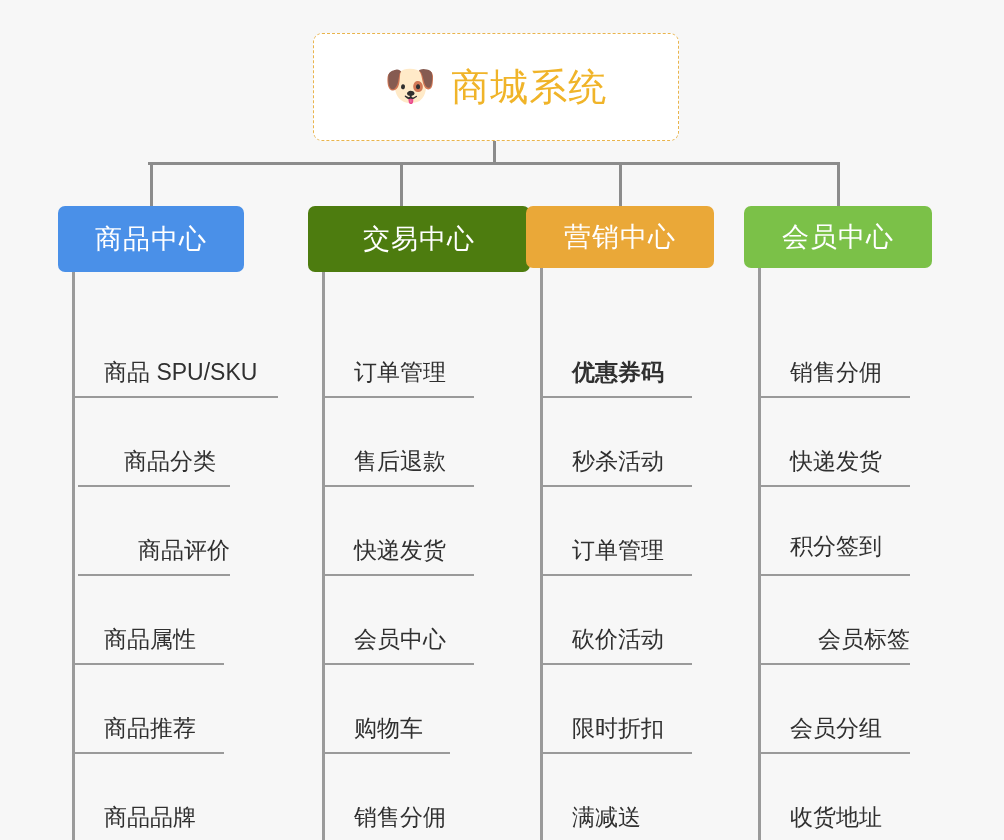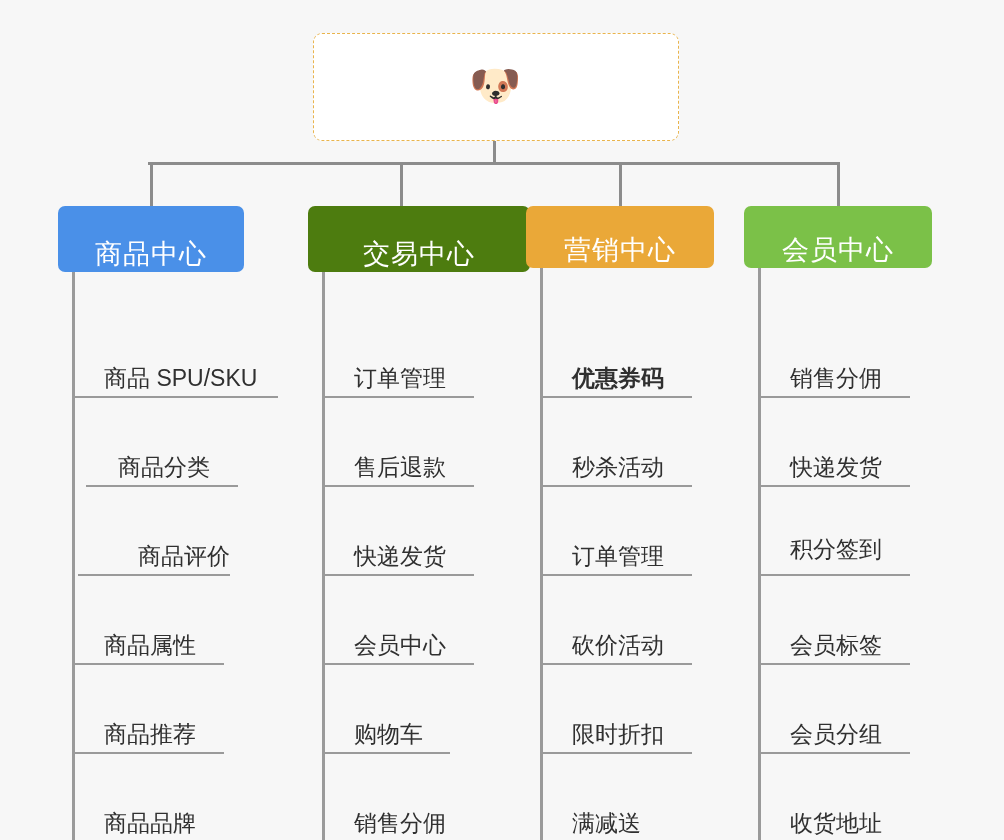--- a/index.html
+++ b/index.html
@@ -70,21 +70,21 @@
     position: absolute;
     top: 206px;
   }
   .cat-box {
     position: absolute;
     left: 0;
     top: 0;
     box-sizing: border-box;
     border-radius: 7px;
     display: flex;
-    align-items: flex-end;
+    align-items: center;
     justify-content: center;
     color: #ffffff;
     font-size: 27px;
     letter-spacing: 1px;
     white-space: nowrap;
   }
 
   
   .trunk {
     position: absolute;
@@ -98,52 +98,53 @@
     border-bottom: 2px solid #9a9a9a;
     display: flex;
     align-items: flex-end;
     height: 46px;
   }
   .leaf-label {
     font-size: 23px;
     color: #303030;
     white-space: nowrap;
     padding-left: 32px;
-    padding-bottom: 6px;
+    padding-bottom: 12px;
     line-height: 1;
   }
 </style>
 </head>
 <body>
 
 <div id="chart">
 
   <div class="root-node">
     <span class="root-emoji">🐶</span>
+    <span class="root-title">商城系统</span>
   </div>
 
   <div id="connectors">
       <div class="conn-stem" style="left: 493px; top: 141px; width: 3px; height: 24px; background: rgb(140, 140, 140);"></div>
       <div class="conn-bus" style="left: 148px; top: 162px; width: 690px; background: rgb(140, 140, 140);"></div>
       <div class="conn-drop" style="left: 150px; top: 162px; height: 44px; background: rgb(140, 140, 140);"></div>
       <div class="conn-drop" style="left: 400px; top: 162px; height: 44px; background: rgb(140, 140, 140);"></div>
       <div class="conn-drop" style="left: 619px; top: 162px; height: 44px; background: rgb(140, 140, 140);"></div>
       <div class="conn-drop" style="left: 837px; top: 162px; height: 44px; background: rgb(140, 140, 140);"></div>
     </div>
 
   <div id="columns">
       <div class="column" style="left: 58px; width: 186px;">
         <div class="cat-box" style="width: 186px; height: 66px; background: rgb(74, 144, 232);">
           <span>商品中心</span>
         </div>
         <div class="trunk" style="left: 14px; top: 66px; height: 571px; background: rgb(154, 154, 154);"></div>
         <div class="leaf" style="left: 14px; top: 146px; width: 206px; border-bottom-color: rgb(154, 154, 154);">
           <span class="leaf-label">商品 SPU/SKU</span>
         </div>
-        <div class="leaf" style="left: 28px; top: 235px; width: 152px; border-bottom-color: rgb(154, 154, 154);">
+        <div class="leaf" style="left: 20px; top: 235px; width: 152px; border-bottom-color: rgb(154, 154, 154); justify-content: center;">
           <span class="leaf-label">商品分类</span>
         </div>
         <div class="leaf" style="left: 20px; top: 324px; width: 152px; border-bottom-color: rgb(154, 154, 154); justify-content: flex-end;">
           <span class="leaf-label">商品评价</span>
         </div>
         <div class="leaf" style="left: 14px; top: 413px; width: 152px; border-bottom-color: rgb(154, 154, 154);">
           <span class="leaf-label">商品属性</span>
         </div>
         <div class="leaf" style="left: 14px; top: 502px; width: 152px; border-bottom-color: rgb(154, 154, 154);">
           <span class="leaf-label">商品推荐</span>
@@ -207,21 +208,21 @@
         <div class="trunk" style="left: 14px; top: 62px; height: 575px; background: rgb(154, 154, 154);"></div>
         <div class="leaf" style="left: 14px; top: 146px; width: 152px; border-bottom-color: rgb(154, 154, 154);">
           <span class="leaf-label">销售分佣</span>
         </div>
         <div class="leaf" style="left: 14px; top: 235px; width: 152px; border-bottom-color: rgb(154, 154, 154);">
           <span class="leaf-label">快递发货</span>
         </div>
         <div class="leaf" style="left: 14px; top: 324px; width: 152px; border-bottom-color: rgb(154, 154, 154); align-items: center;">
           <span class="leaf-label">积分签到</span>
         </div>
-        <div class="leaf" style="left: 14px; top: 413px; width: 152px; border-bottom-color: rgb(154, 154, 154);">
+        <div class="leaf" style="left: 14px; top: 413px; width: 152px; border-bottom-color: rgb(154, 154, 154); justify-content: flex-end;">
           <span class="leaf-label">会员标签</span>
         </div>
         <div class="leaf" style="left: 14px; top: 502px; width: 152px; border-bottom-color: rgb(154, 154, 154);">
           <span class="leaf-label">会员分组</span>
         </div>
         <div class="leaf" style="left: 14px; top: 591px; width: 152px; border-bottom-color: rgb(154, 154, 154);">
           <span class="leaf-label">收货地址</span>
         </div>
       </div>
     </div>

